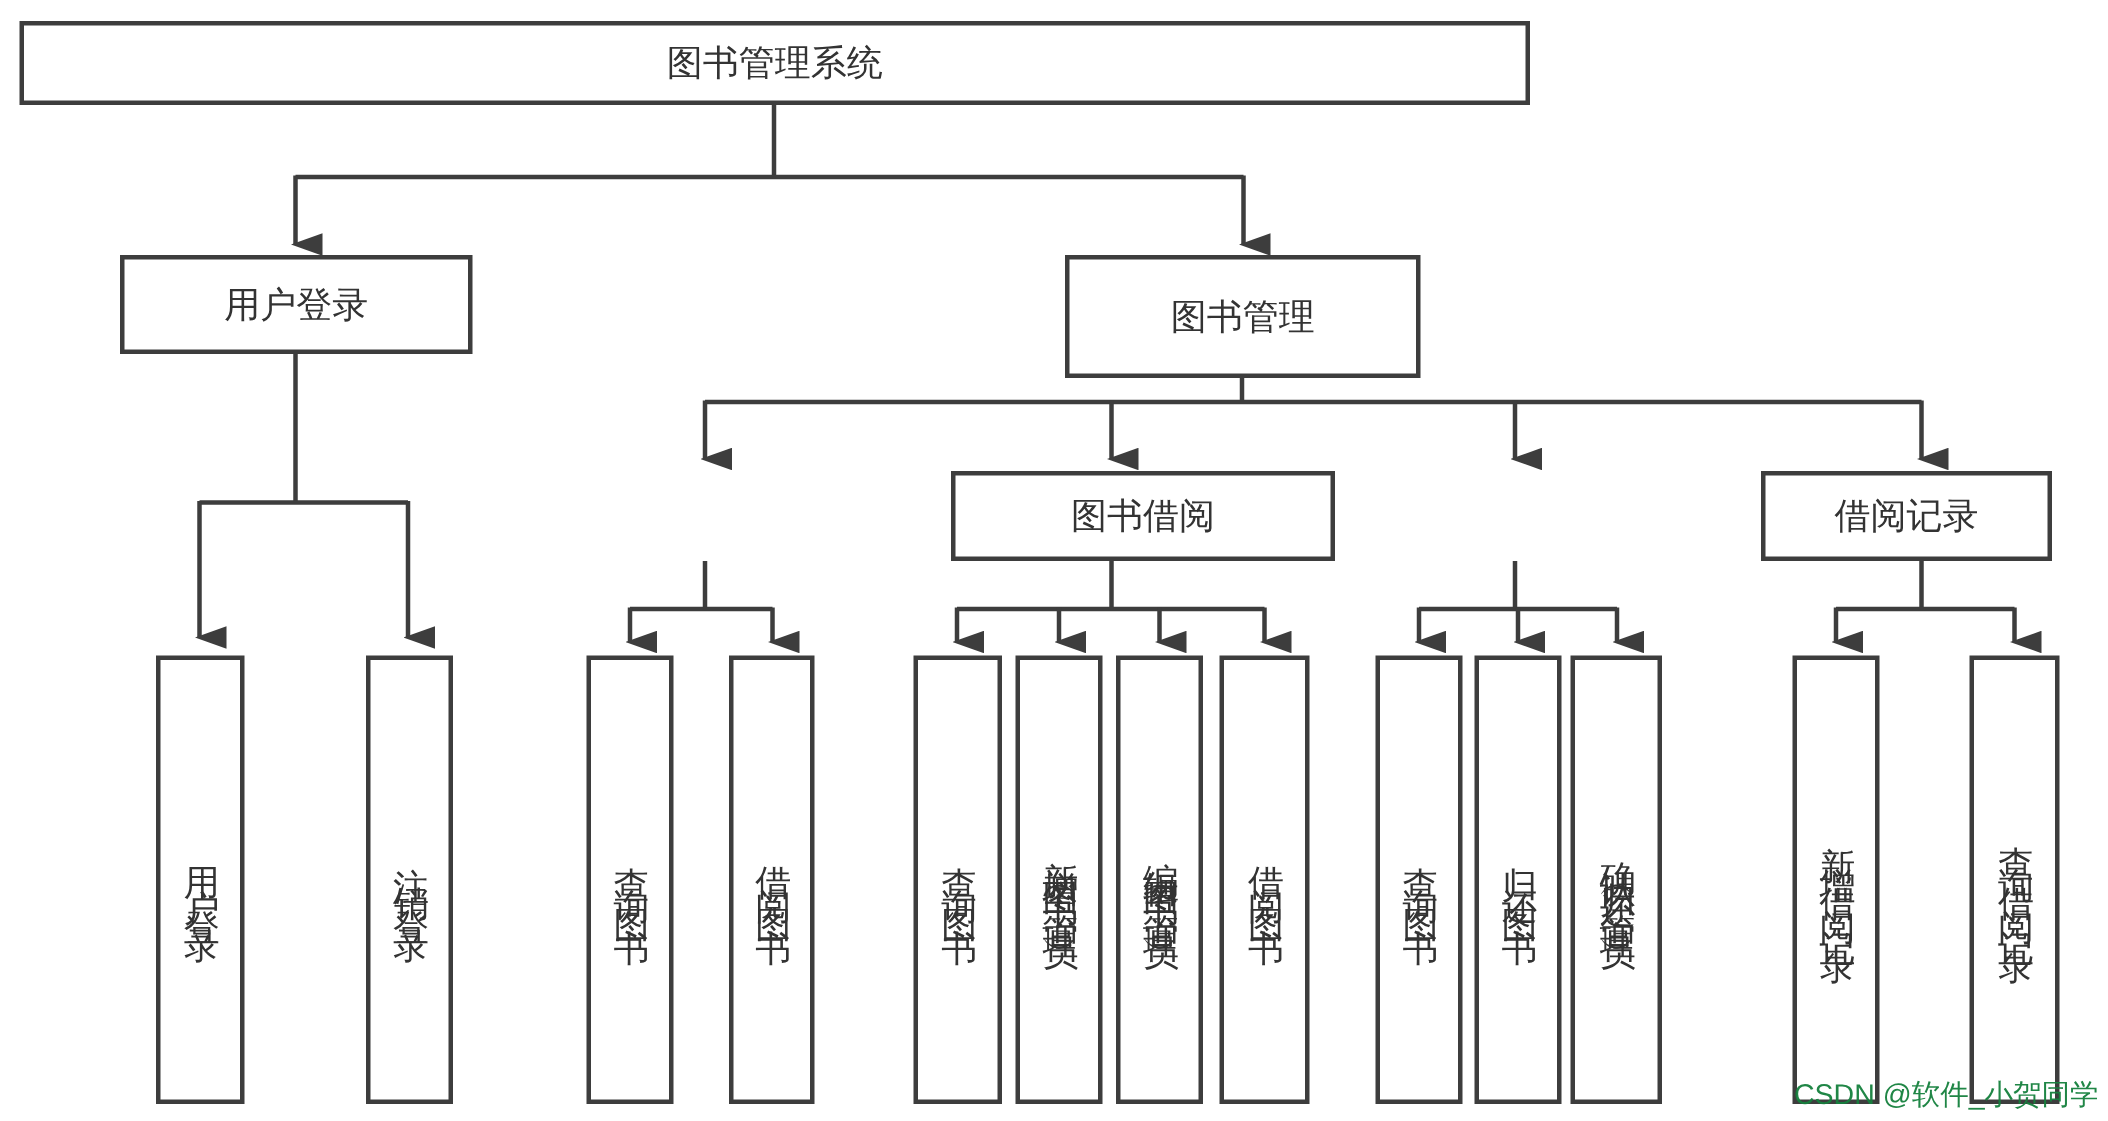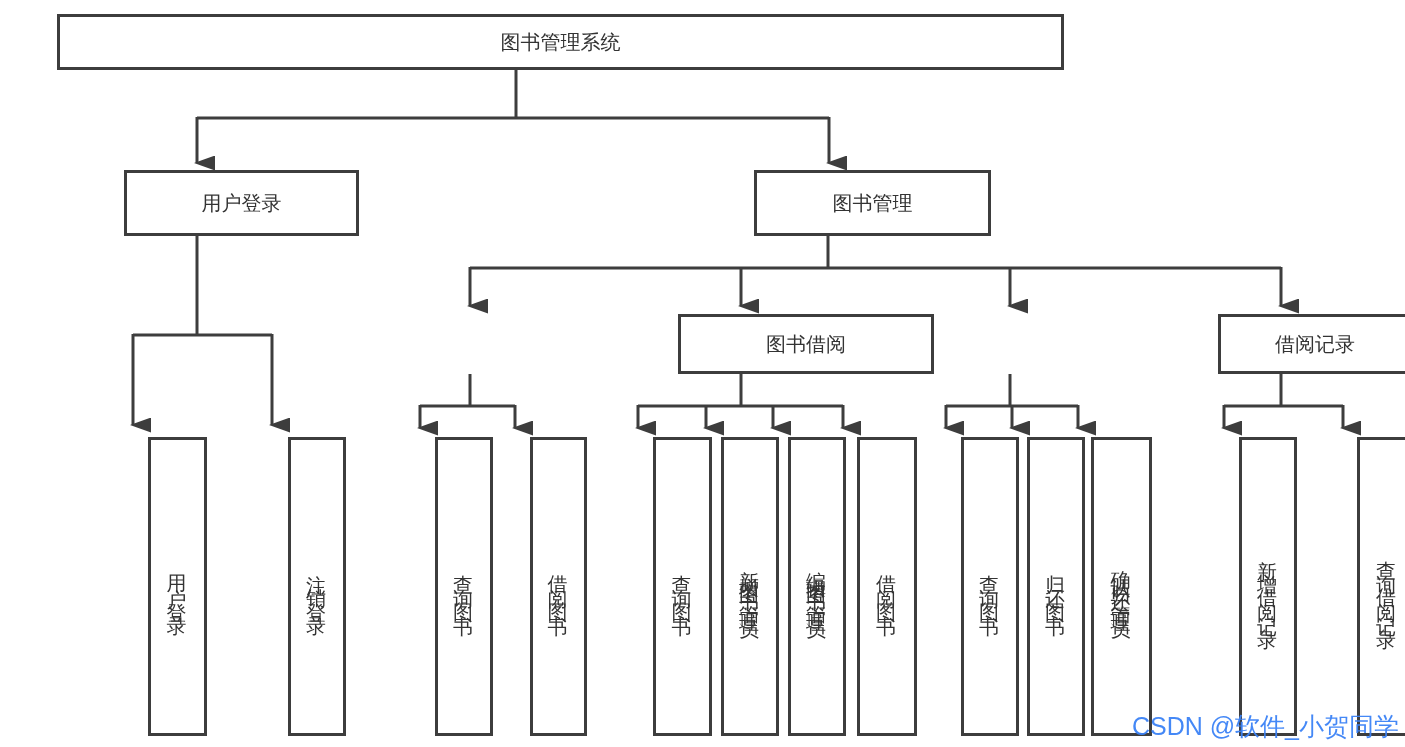--- a/index.html
+++ b/index.html
@@ -19,36 +19,35 @@
   }
   .node {
     position: absolute;
     box-sizing: border-box;
     border: 3px solid #3d3d3d;
     background: #ffffff;
     display: flex;
     align-items: center;
     justify-content: center;
     color: #333333;
-    font-size: 20px;
+    font-size: 24px;
     text-align: center;
-    margin-left: 44px;
   }
   .leaf {
     writing-mode: vertical-lr;
     text-orientation: upright;
   }
   .leaf .vlabel { letter-spacing: 14px; }
   .leaf.tight .vlabel { letter-spacing: 7px; }
   .watermark {
     position: absolute;
     right: 6px;
     bottom: 4px;
-    font-size: 25px;
-    color: #3b82f6;
+    font-size: 19px;
+    color: #15803d;
     opacity: 0.95;
     white-space: nowrap;
     z-index: 5;
   }
 </style>
 </head>
 <body>
 
 <div class="canvas">
 
@@ -102,21 +101,21 @@
     </g>
   </svg>
 
   <div class="node" style="left:13px; top:14px; width:1007px; height:56px;">
     <span>图书管理系统</span>
   </div>
 
   <div class="node" style="left:80px; top:170px; width:235px; height:66px;">
     <span>用户登录</span>
   </div>
-  <div class="node" style="left:710px; top:170px; width:237px; height:66px;">
+  <div class="node" style="left:710px; top:170px; width:237px; height:82px;">
     <span>图书管理</span>
   </div>
 
   <div class="node" style="left:634px; top:314px; width:256px; height:60px;">
     <span>图书借阅</span>
   </div>
   <div class="node" style="left:1174px; top:314px; width:194px; height:60px;">
     <span>借阅记录</span>
   </div>
 

